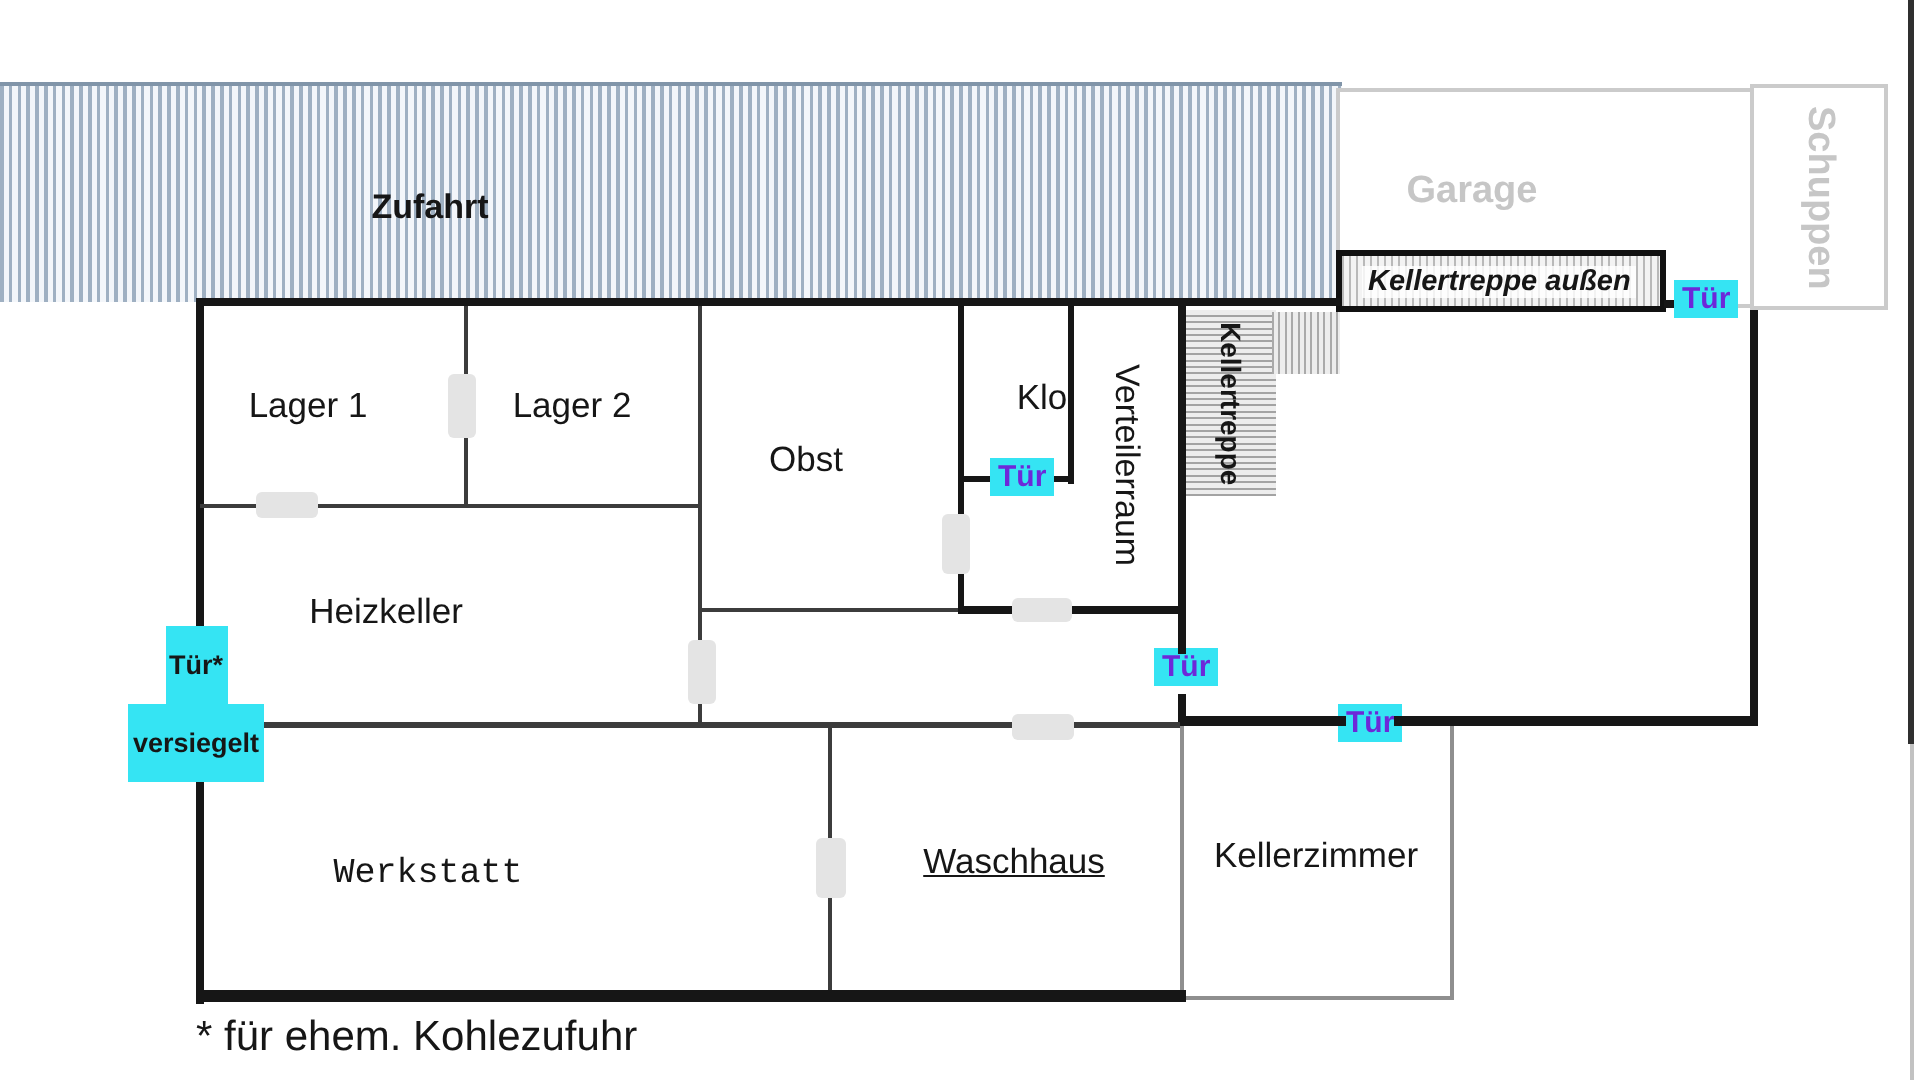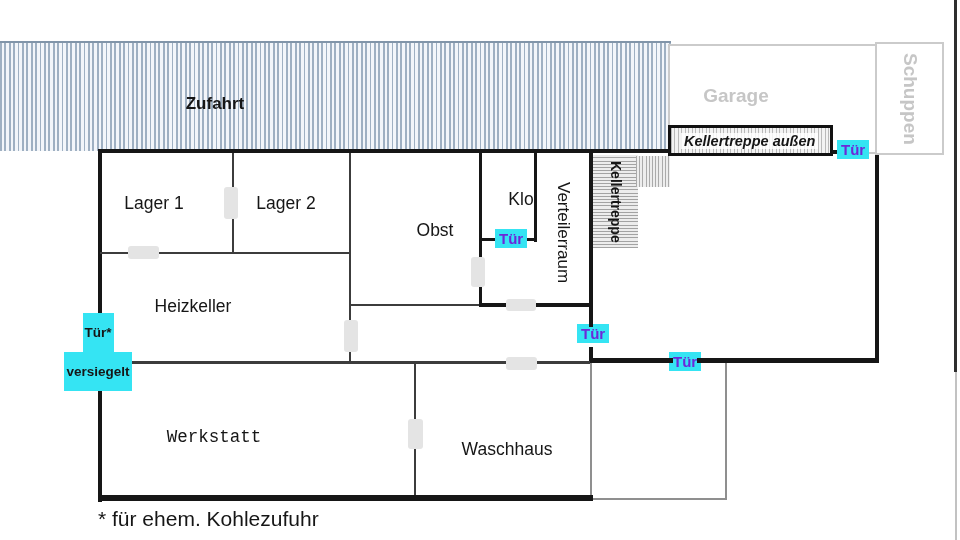--- a/index.html
+++ b/index.html
@@ -136,22 +136,23 @@
   <div class="abs tuer tuer-layered" style="left:669px;top:352px;">
     <span class="bg"></span><span class="txt">Tür</span>
   </div>
   <div id="tuer-sealed" class="abs">
     <span>Tür*</span><br>
     <span>versiegelt</span>
   </div>
 
   <div class="abs rlabel" style="left:154px;top:203px;">Lager 1</div>
   <div class="abs rlabel" style="left:286px;top:203px;">Lager 2</div>
-  <div class="abs rlabel" style="left:435px;top:230px;">Obst</div>
+  <div class="abs rlabel" style="left:403px;top:230px;">Obst</div>
   <div class="abs rlabel" style="left:521px;top:199px;">Klo</div>
   <div class="abs rlabel" style="left:193px;top:306px;">Heizkeller</div>
   <div class="abs rlabel" style="left:214px;top:437px;font-family:Liberation Mono, monospace;">Werkstatt</div>
-  <div class="abs rlabel" style="left:507px;top:449px;">Waschhaus</div>
+  <div class="abs rlabel" style="left:507px;top:431px;text-decoration:underline;">Waschhaus</div>
+  <div class="abs rlabel" style="left:658px;top:428px;">Kellerzimmer</div>
   <div id="verteilerraum-label" class="abs">Verteilerraum</div>
 
   <div id="footnote" class="abs">* für ehem. Kohlezufuhr</div>
 
 </div>
 
 </body></html>

